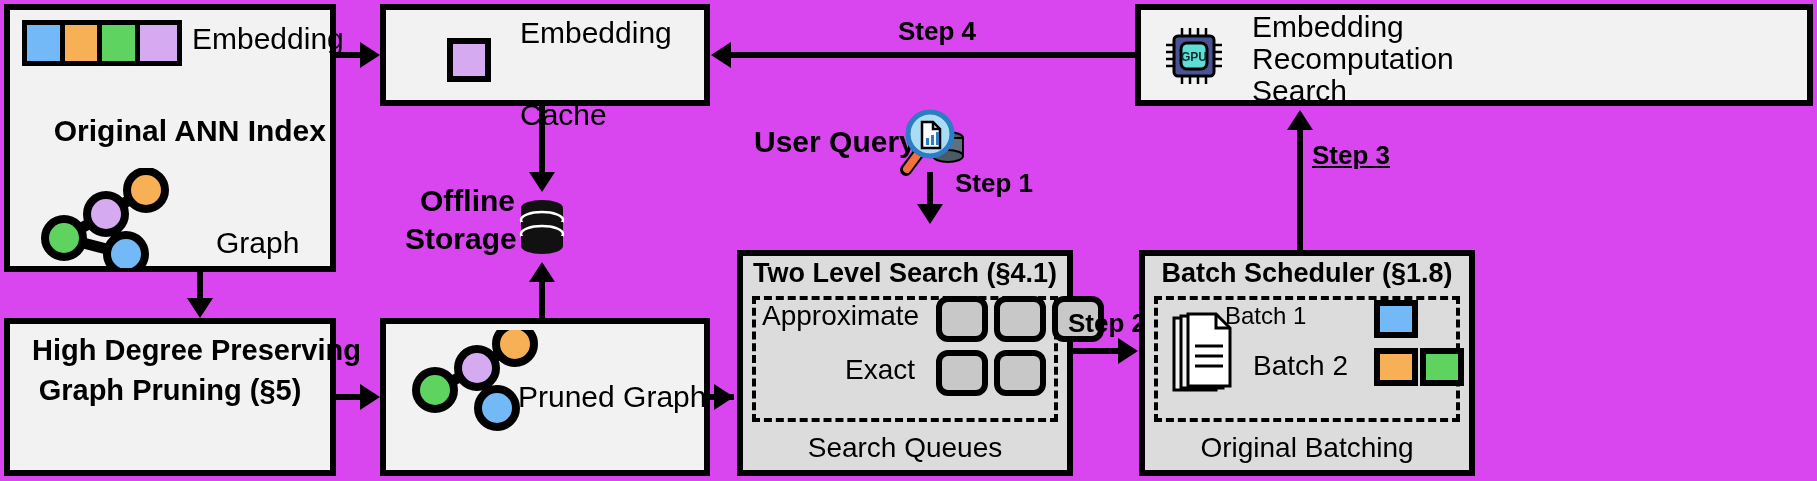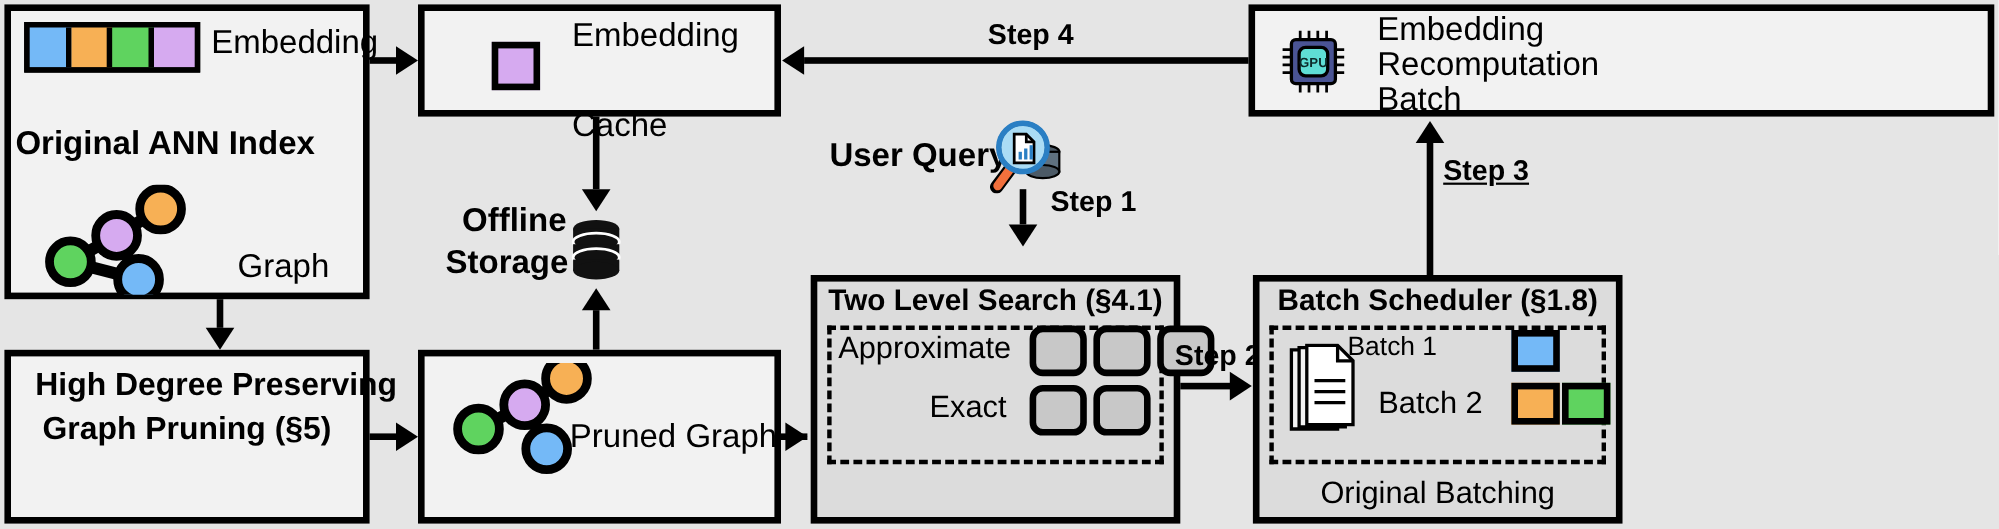--- a/index.html
+++ b/index.html
@@ -2,21 +2,21 @@
 <html><head>
 <meta charset="utf-8">
 <style>
   html, body {
     margin: 0; padding: 0; background: #ffffff;
     font-family: "Liberation Sans", sans-serif;
   }
   #canvas {
     position: relative;
     width: 1817px; height: 481px;
-    background: #e5e5e5;
+    background: #d946ef;
     overflow: hidden;
   }
   .box {
     position: absolute;
     background: #f2f2f2;
     border: 6px solid #000;
     box-sizing: border-box;
   }
   .box-gray { background: #dcdcdc; }
   .lbl { position: absolute; color: #000; white-space: pre; }
@@ -63,21 +63,21 @@
 
   <div class="strip" style="left:22px; top:20px; width:160px; height:46px;">
     <div class="sw" style="background:#74b9f7;"></div>
     <div class="sw" style="background:#f7b055;"></div>
     <div class="sw" style="background:#5fd35f;"></div>
     <div class="sw" style="background:#d6aaf0;"></div>
   </div>
 
   <div class="lbl" style="left:192px; top:22px; font-size:30px;">Embedding</div>
 
-  <div class="lbl bold" style="left:14px; top:114px; width:312px; font-size:30px; text-align:left;">Original ANN Index</div>
+  <div class="lbl bold" style="left:14px; top:114px; width:312px; font-size:30px; text-align:right;">Original ANN Index</div>
 
   <svg style="position:absolute; left:34px; top:168px;" width="150" height="100" viewBox="0 0 150 100">
     <line x1="30" y1="70" x2="72" y2="46" stroke="#000" stroke-width="11"></line>
     <line x1="72" y1="46" x2="112" y2="22" stroke="#000" stroke-width="11"></line>
     <line x1="72" y1="46" x2="92" y2="86" stroke="#000" stroke-width="11"></line>
     <line x1="30" y1="70" x2="92" y2="86" stroke="#000" stroke-width="11"></line>
     <circle cx="112" cy="22" r="19" fill="#f7b055" stroke="#000" stroke-width="8"></circle>
     <circle cx="72" cy="46" r="19" fill="#d6aaf0" stroke="#000" stroke-width="8"></circle>
     <circle cx="30" cy="70" r="19" fill="#5fd35f" stroke="#000" stroke-width="8"></circle>
     <circle cx="92" cy="86" r="19" fill="#74b9f7" stroke="#000" stroke-width="8"></circle>
@@ -181,20 +181,21 @@
     <div class="qslot"></div>
     <div class="qslot"></div>
   </div>
 
   <div class="lbl" style="left:845px; top:354px; font-size:28px;">Exact</div>
   <div class="qrow" style="left:936px; top:350px;">
     <div class="qslot"></div>
     <div class="qslot"></div>
   </div>
 
+  <div class="lbl" style="left:743px; top:432px; width:324px; font-size:28px; text-align:center;">Search Queues</div>
 
   <div class="hline" style="left:1073px; top:348px; width:58px;"></div>
   <div class="arrow-r" style="left:1118px; top:338px;"></div>
   <div class="lbl bold" style="left:1068px; top:308px; font-size:26px;">Step 2</div>
 
   <div class="box box-gray" style="left:1139px; top:250px; width:336px; height:226px;">
   </div>
   <div class="lbl bold" style="left:1145px; top:258px; width:324px; font-size:27px; text-align:center;">Batch Scheduler (§1.8)</div>
 
   <div class="dashbox" style="left:1154px; top:296px; width:306px; height:126px;"></div>
@@ -244,19 +245,19 @@
       <line x1="49" y1="33" x2="58" y2="33"></line>
         <line x1="49" y1="40" x2="58" y2="40"></line>
     </g>
     <rect x="10" y="10" width="40" height="40" rx="4" fill="#4a5494" stroke="#000" stroke-width="3"></rect>
     <rect x="17" y="17" width="26" height="26" rx="6" fill="#5fded5" stroke="#000" stroke-width="3"></rect>
     <text x="30" y="35" font-family="Liberation Sans, sans-serif" font-size="12" font-weight="bold" text-anchor="middle" fill="#0d2b2b">GPU</text>
   </svg>
 
   <div class="lbl" style="left:1252px; top:10px; font-size:30px;">Embedding</div>
   <div class="lbl" style="left:1252px; top:42px; font-size:30px;">Recomputation</div>
-  <div class="lbl" style="left:1252px; top:74px; font-size:30px;">Batch</div>
+  <div class="lbl" style="left:1252px; top:74px; font-size:30px;">Search</div>
 
   <div class="hline" style="left:731px; top:52px; width:404px;"></div>
   <div class="arrow-l" style="left:711px; top:42px;"></div>
   <div class="lbl bold" style="left:898px; top:16px; font-size:26px;">Step 4</div>
 
 </div>
 
 </body></html>

